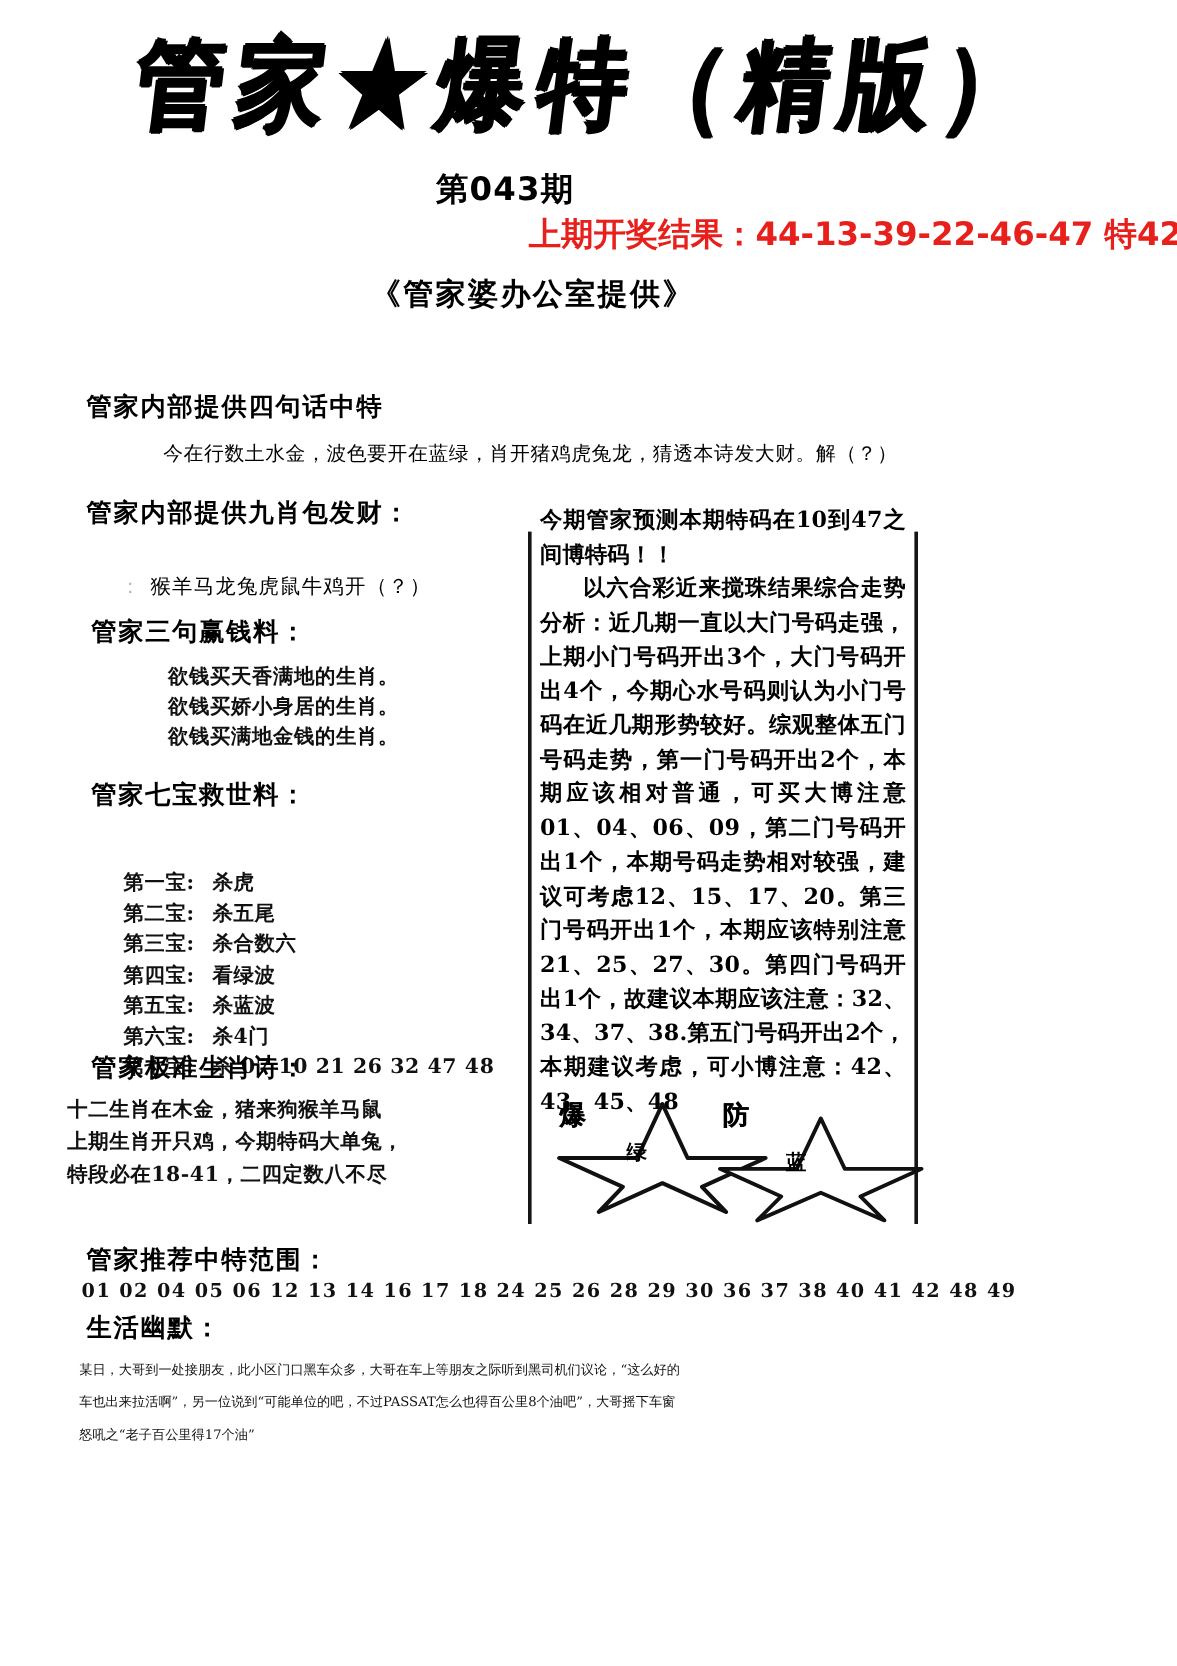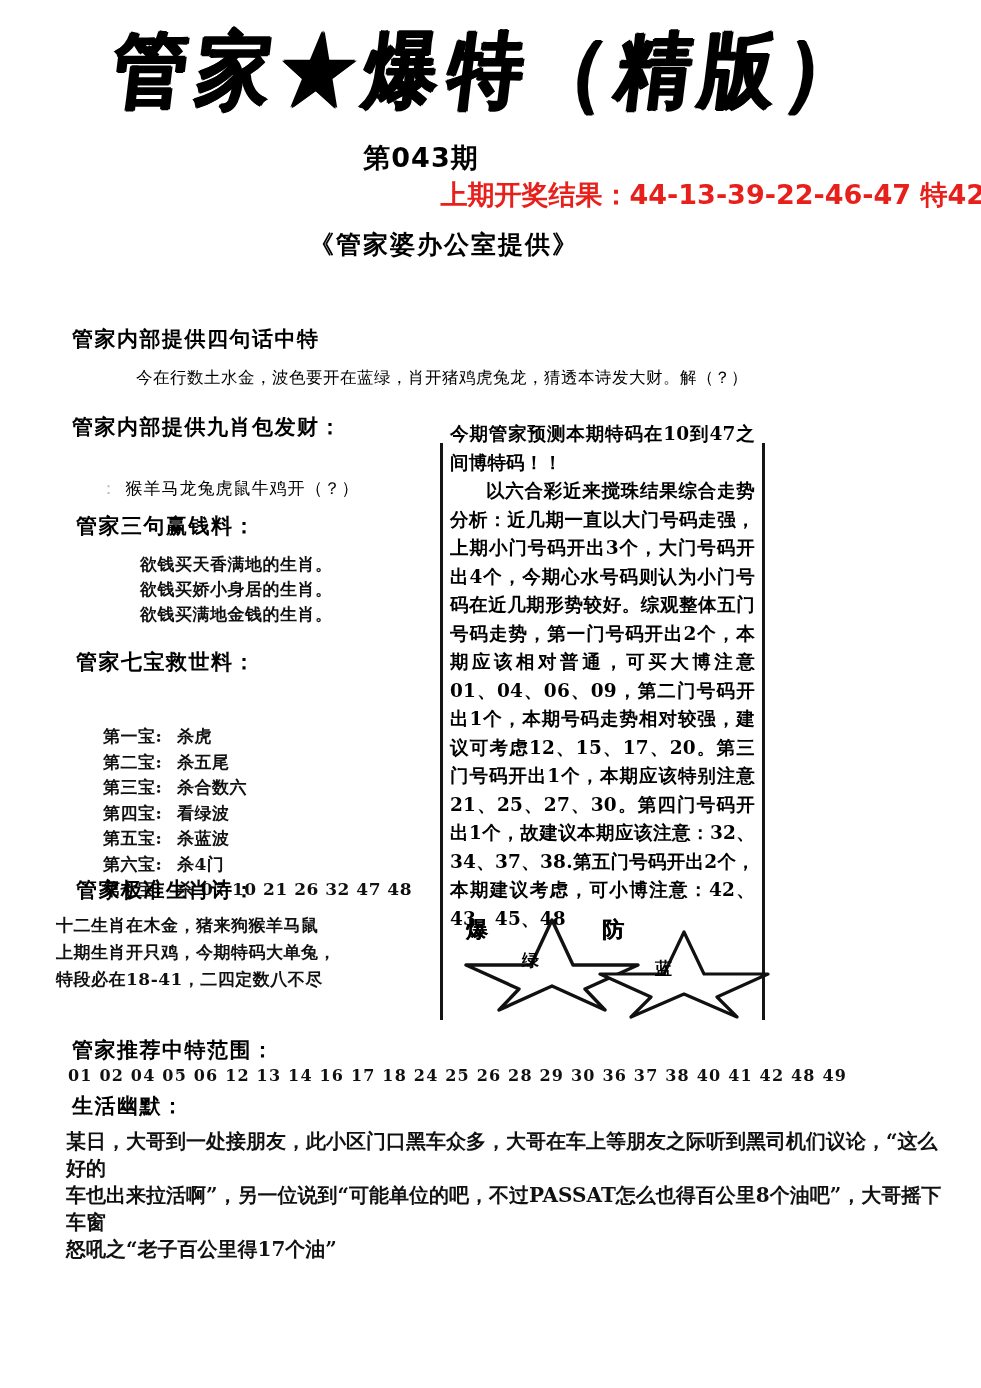--- a/index.html
+++ b/index.html
@@ -90,21 +90,21 @@
   #sec-range-title{position:absolute;left:72px;top:1036px;}
   #range-nums{
     position:absolute;left:68px;top:1066px;
     font-family:"DejaVu Serif","Liberation Serif",serif;
     font-size:16px;font-weight:bold;letter-spacing:1.2px;white-space:nowrap;
   }
   #sec-humor-title{position:absolute;left:72px;top:1092px;}
   .humor-body{position:absolute;left:66px;top:1128px;width:890px;}
   .humor-body div{
     font-family:"DejaVu Serif","Liberation Serif",serif;
-    font-size:20px;font-weight:bold;line-height:27px;letter-spacing:0px;
+    font-size:11px;font-weight:normal;line-height:27px;letter-spacing:0px;
   }
 
   
   .analysis-panel{
     position:absolute;left:440px;top:420px;width:364px;height:580px;text-decoration:underline;
   }
   .analysis-panel .rule-l,.analysis-panel .rule-r{
     position:absolute;top:23px;width:3px;height:577px;background:#151515;
   }
   .analysis-panel .rule-l{left:0px;}

